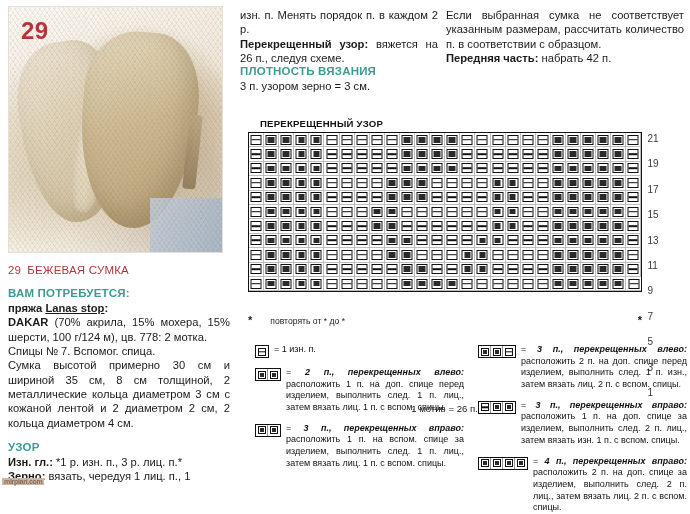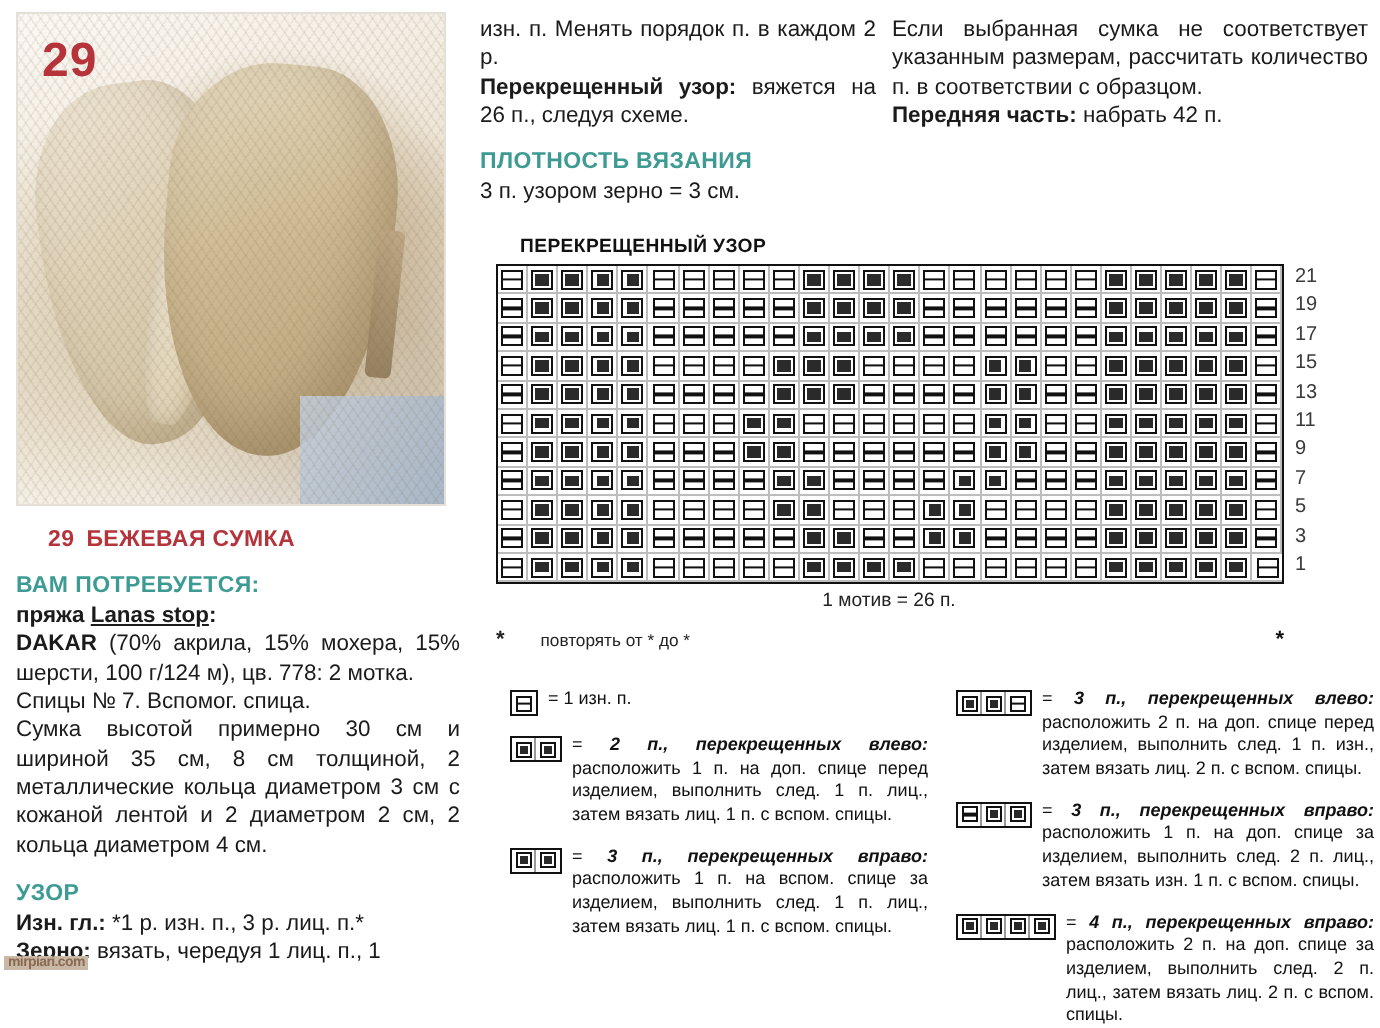--- a/index.html
+++ b/index.html
@@ -71,42 +71,41 @@
     border-radius:3px;transform:rotate(6deg);opacity:.9;
   }
   .photo-num{
     position:absolute;left:12px;top:10px;
     font-size:24px;font-weight:700;color:#b5343c;
     letter-spacing:.5px;
   }
 
   .title-row{
     margin-top:11px;
-    font-size:11.5px;font-weight:700;color:#b5343c;
+    font-size:11.5px;font-weight:400;color:#b5343c;
     letter-spacing:.2px;
-    margin-left:16px;
   }
   .title-row .tnum{margin-right:6px;}
 
   h2.sec{
     font-size:11.5px;font-weight:700;color:#3e9b93;
     letter-spacing:.2px;margin:11px 0 2px 0;
   }
   .col-left p, .col-mid p, .col-right p{
     margin:0;font-size:11.2px;line-height:1.28;
     text-align:justify;
   }
   .col-left p{ text-align:justify; }
   b{font-weight:700;}
   u{text-decoration:underline;}
 
   
   .col-mid{position:absolute;left:240px;top:8px;width:198px;}
   .col-right{position:absolute;left:446px;top:8px;width:238px;}
-  .col-mid h2.sec, .col-right h2.sec{margin-top:10px;}
+  .col-mid h2.sec, .col-right h2.sec{margin-top:0;}
   .col-mid h2.sec:first-child, .col-right h2.sec:first-child{margin-top:0;}
 
   
   .chart-wrap{position:absolute;left:248px;top:118px;width:436px;}
   .chart-title{
     font-size:9.6px;font-weight:700;color:#111;letter-spacing:.2px;
     margin-bottom:3px;
     margin-left:12px;
   }
   .chart-body{position:relative;display:flex;align-items:flex-start;}
@@ -129,21 +128,21 @@
   .sym.purl::after{
     content:"";position:absolute;left:0;right:0;top:50%;
     height:1.6px;background:#111;transform:translateY(-50%);
   }
   
   .sym.fill::after{
     content:"";position:absolute;left:1.2px;right:1.2px;top:1.2px;bottom:1.2px;
     background:#2a2a2a;
   }
   .rownums{
-    margin-left:5px;display:flex;flex-direction:column;
+    margin-left:5px;display:flex;flex-direction:column;gap:11px;
   }
   .rownum{
     height:14.4px;line-height:14.4px;
     font-size:10px;color:#3a3a3a;width:22px;text-align:left;
   }
   .motif{
     margin-top:3px;text-align:center;font-size:9.6px;color:#222;
     width:393px;
   }
   .repeat-note{

